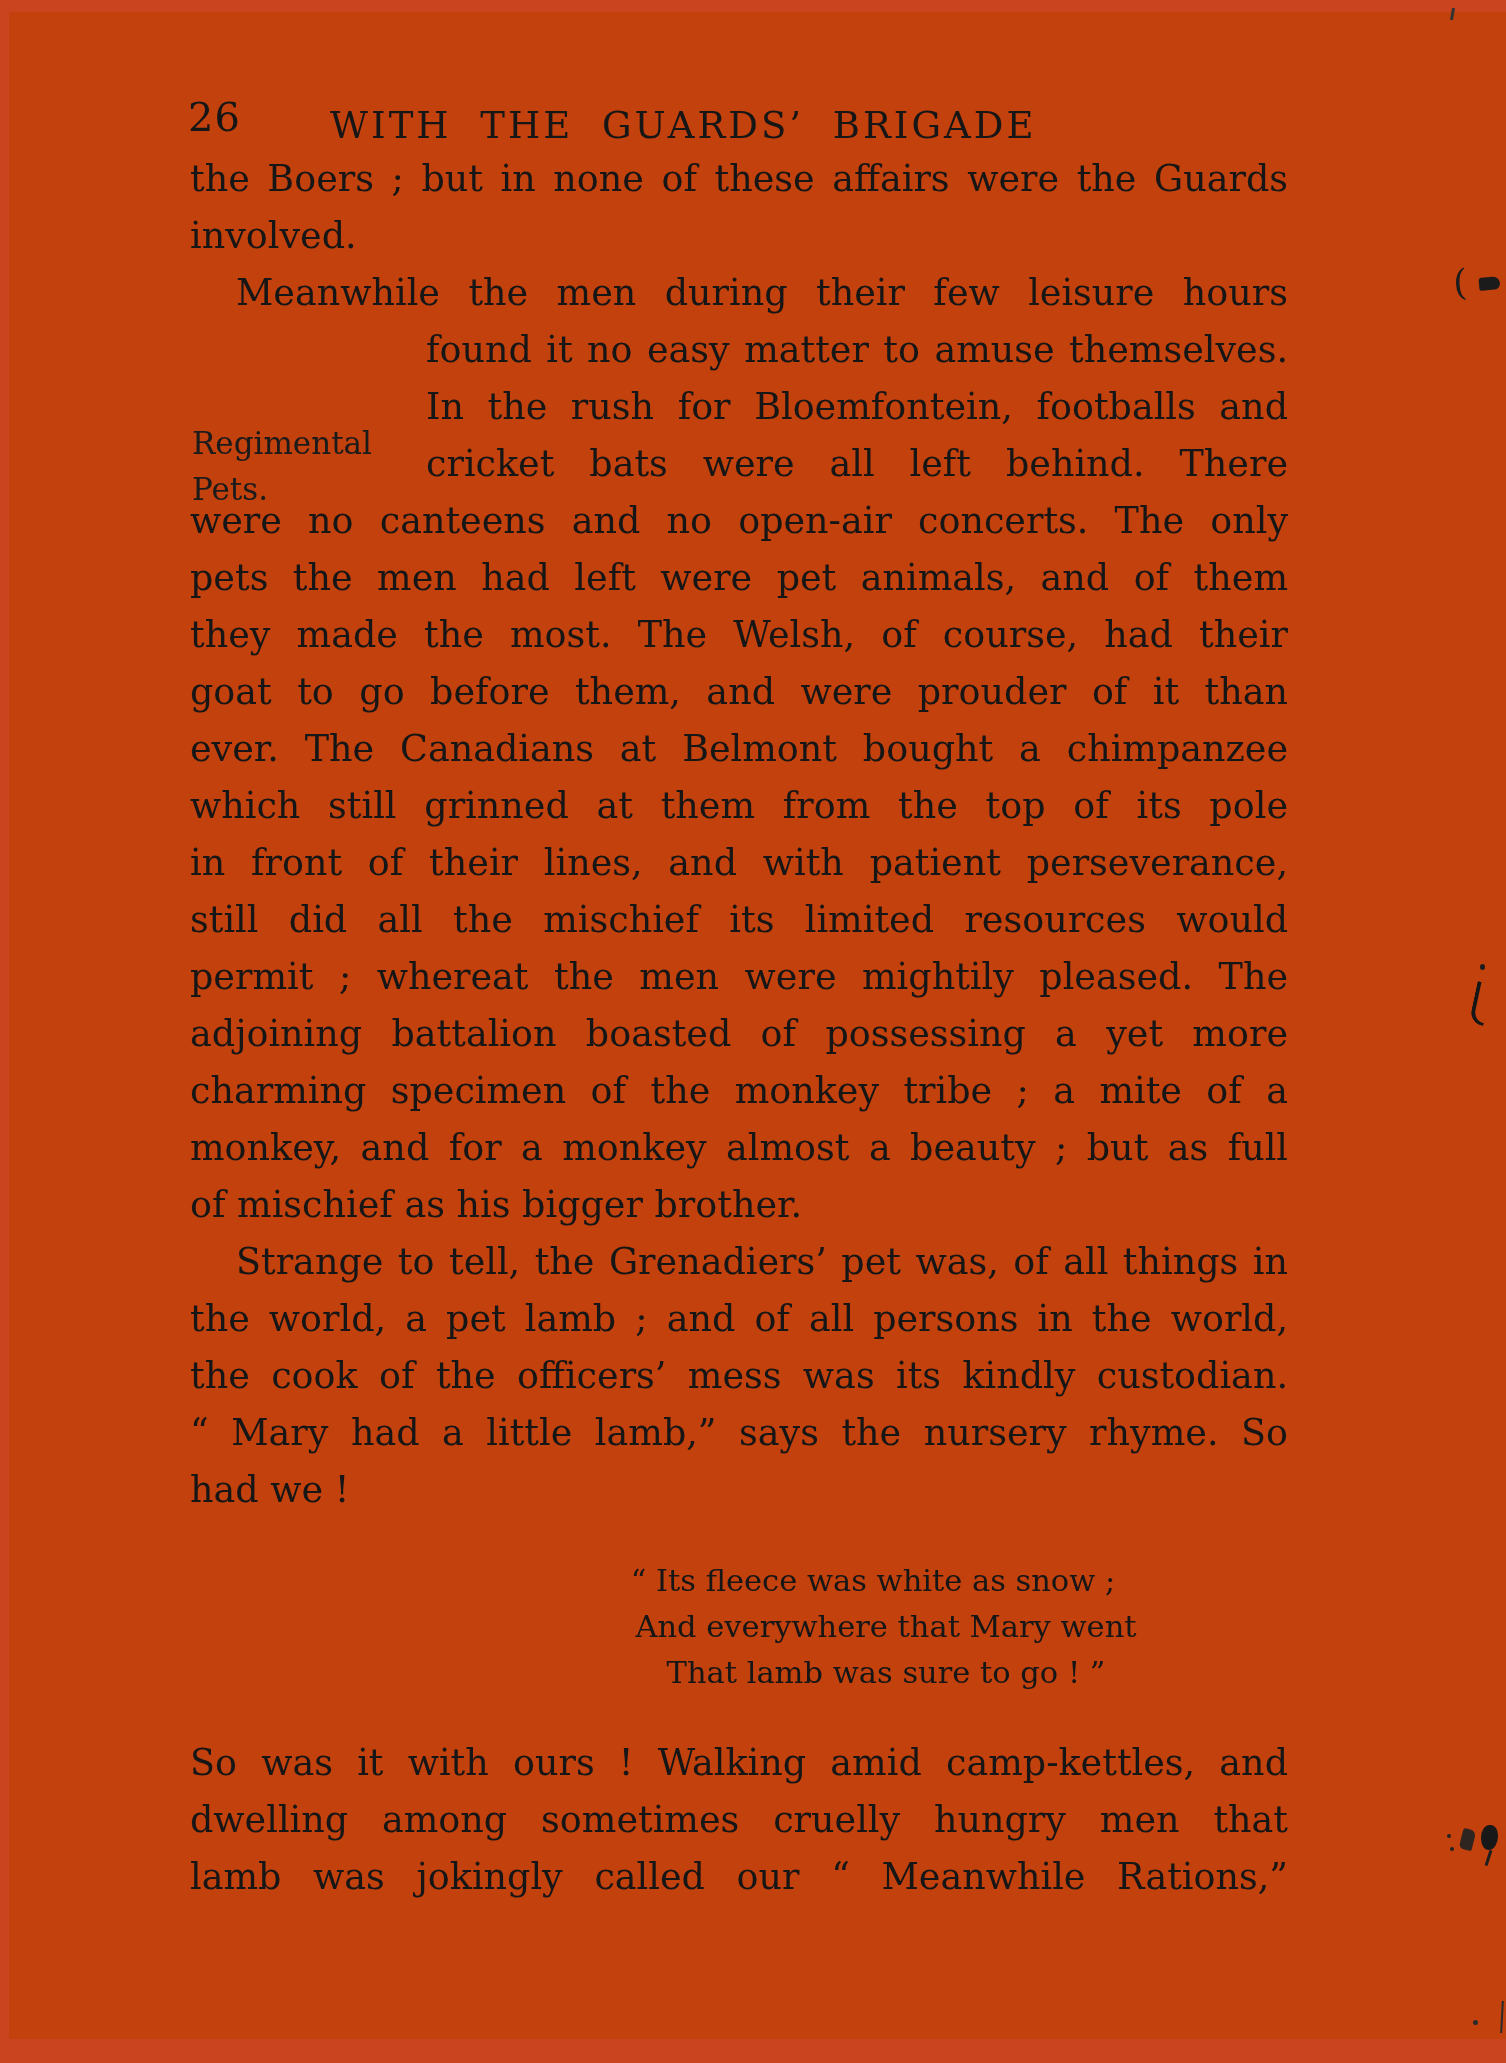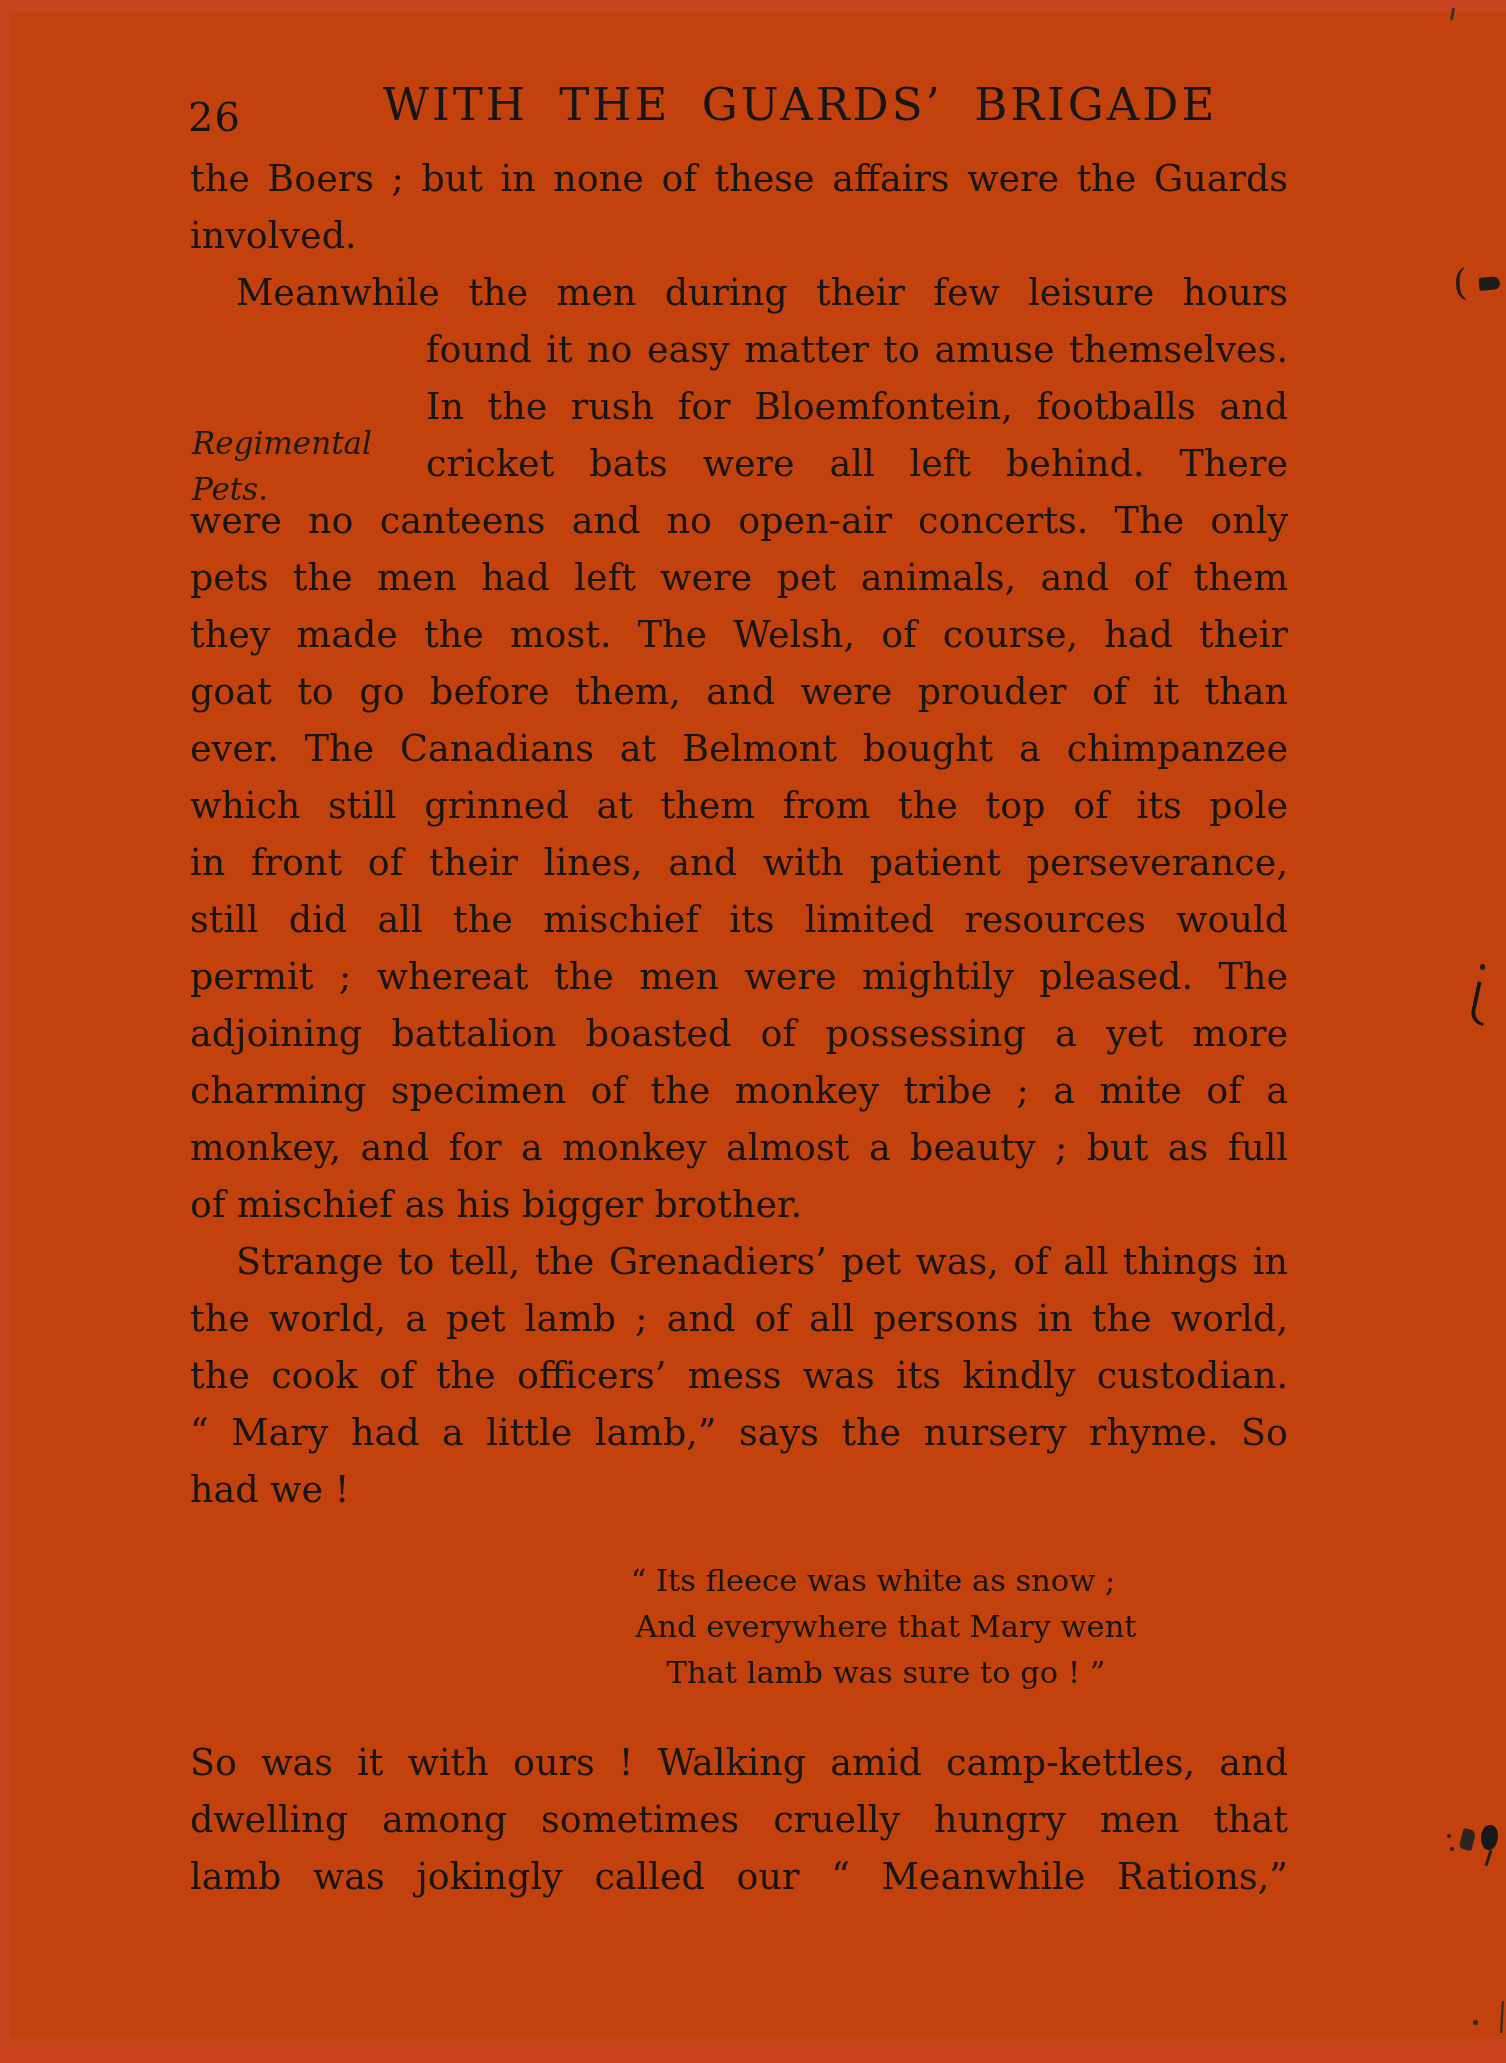--- a/index.html
+++ b/index.html
@@ -16,39 +16,39 @@
   .bar-top{left:0;top:0;width:1506px;height:12px;}
   .bar-left{left:0;top:0;width:9px;height:2063px;}
   .bar-bottom{left:0;top:2039px;width:1506px;height:24px;}
 
   
   .pagenum{
     position:absolute;left:188px;top:94px;
     font-size:40px;letter-spacing:1px;
   }
   .title{
-    position:absolute;left:330px;top:78px;width:940px;
-    text-align:center;font-size:45px;letter-spacing:3px;word-spacing:14px;
+    position:absolute;left:330px;top:104px;width:940px;
+    font-size:37px;letter-spacing:3px;word-spacing:14px;
     white-space:nowrap;
   }
 
   
   .body{
     position:absolute;left:190px;top:150px;width:1098px;
     font-size:36.5px;line-height:57px;
   }
   .ln{text-align:justify;text-align-last:justify;}
   .ln.last{text-align-last:left;}
   .ln.ind{padding-left:46px;}
   .ln.blk{padding-left:236px;}
 
   
   .margin-note{
     position:absolute;left:192px;top:420px;
-    font-style:italic;font-size:31px;line-height:46px;
+    font-size:31px;line-height:46px;
     color:#1b1b1b;
   }
 
   
   .verse{margin:40px 0 38px 268px;font-size:30.5px;line-height:46px;}
   .vln{padding-left:26px;text-align:center;}
   .vln.first{padding-left:0;}
 
   
   .mark{position:absolute;color:#1d1d1d;}

